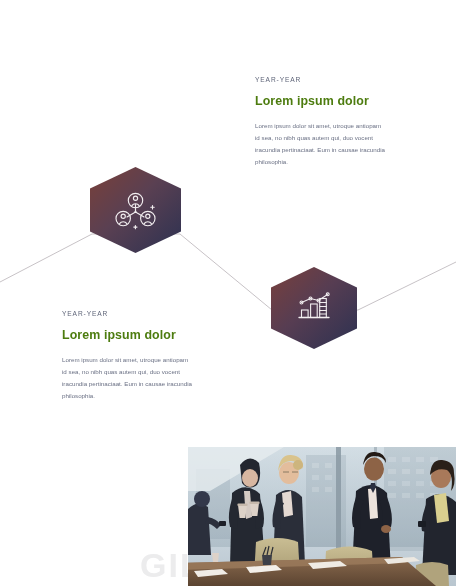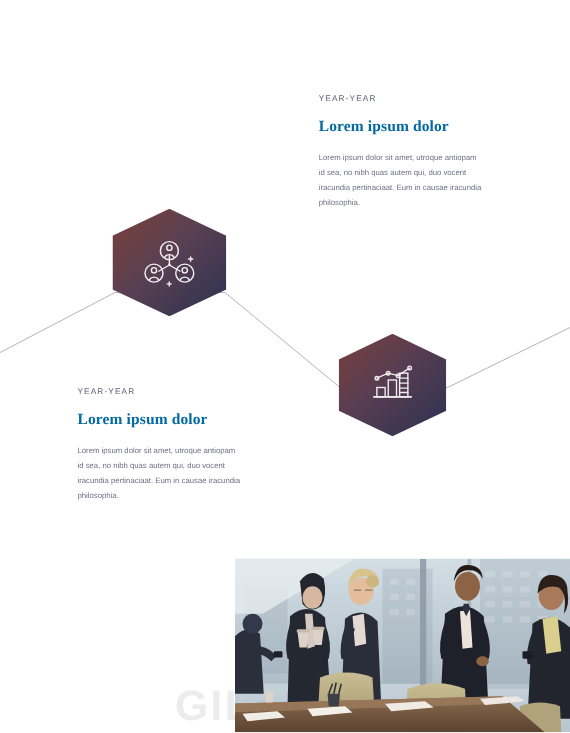--- a/index.html
+++ b/index.html
@@ -23,23 +23,23 @@
   .textblock{position:absolute;}
   .eyebrow{
     font-size:6.6px;
     letter-spacing:.9px;
     color:#5e6478;
     font-family:"Liberation Sans", sans-serif;
     margin:0 0 11px 0;
     white-space:nowrap;
   }
   .heading{
-    font-family:Liberation Serif, serif;
+    font-family:Liberation Sans, sans-serif;
     font-size:12.4px;
-    color:#0369a1;
+    color:#4d7c0f;
     margin:0 0 12px 0;
     letter-spacing:.1px;
     white-space:nowrap;
   }
   .body{
     font-size:6.2px;
     line-height:1.95;
     color:#6a7084;
     margin:0;
     width:132px;

